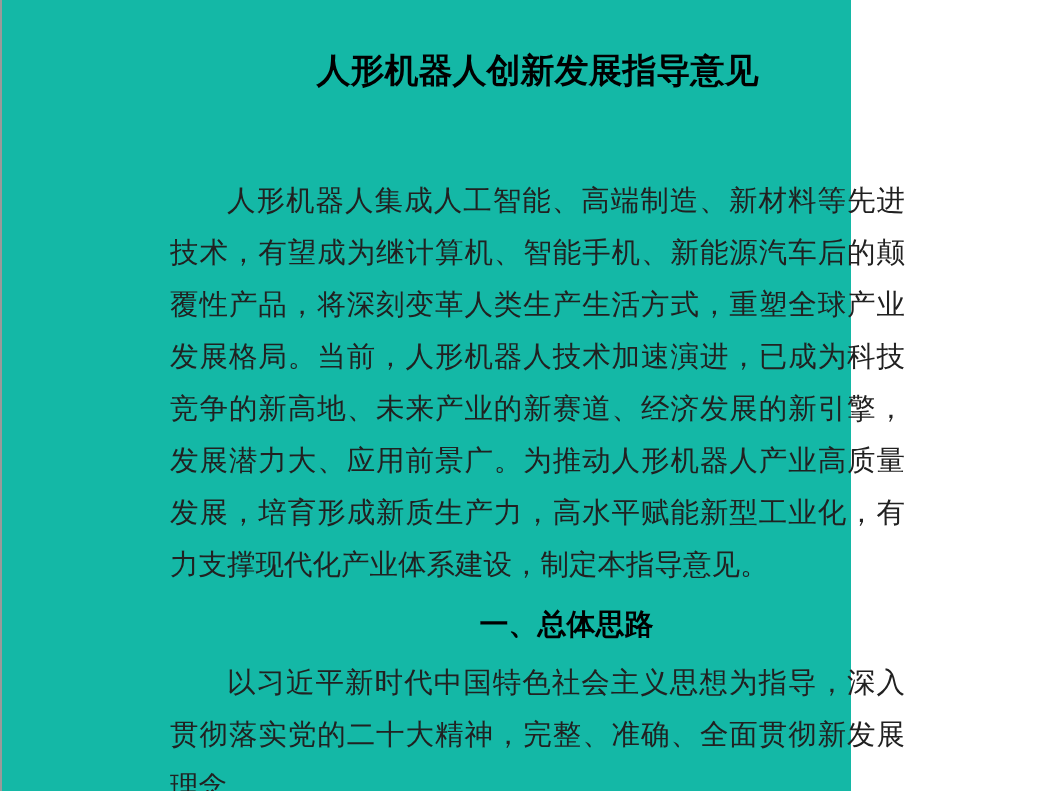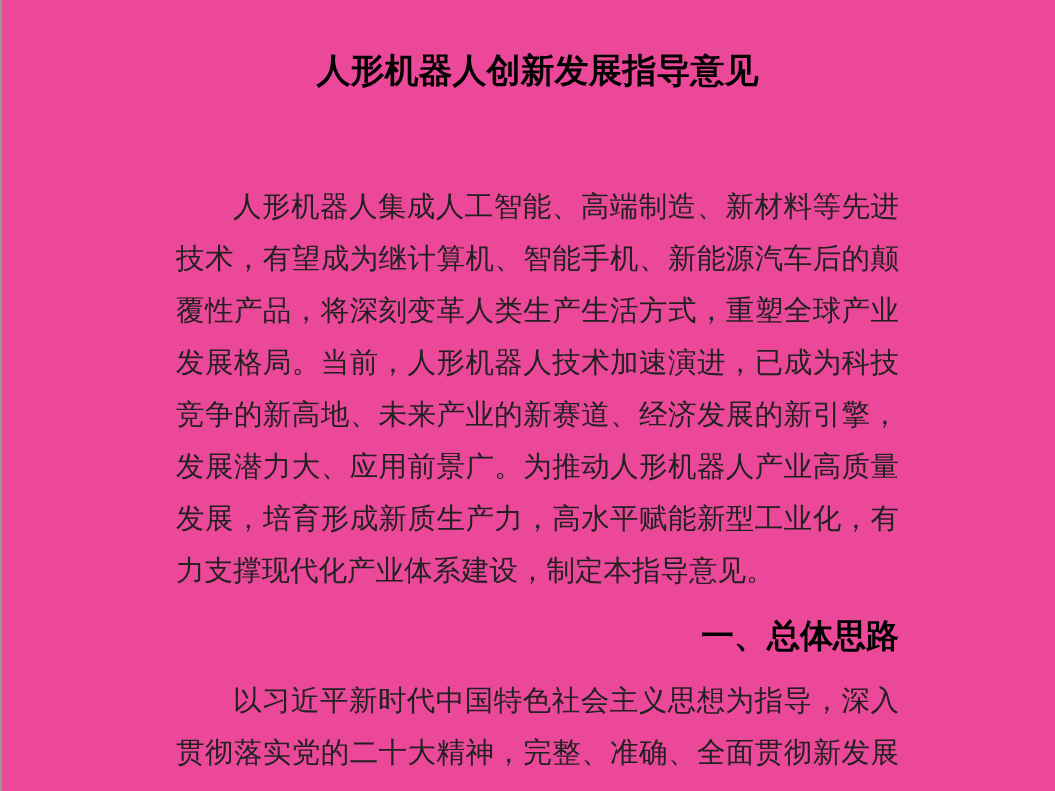--- a/index.html
+++ b/index.html
@@ -19,23 +19,23 @@
     left: 0;
     top: 0;
     width: 2px;
     height: 791px;
     background: #9a9a9a;
   }
   .page {
     position: absolute;
     left: 0;
     top: 0;
-    width: 1055px;
+    width: 851px;
     height: 791px;
-    background: #ec4899;
+    background: #14b8a6;
     text-decoration: underline;
   }
   .doc-title {
     position: absolute;
     top: 30px;
     left: 163px;
     width: 749px;
     text-align: center;
     font-size: 34px;
     line-height: 36px;
@@ -52,36 +52,36 @@
     width: 749px;
     font-size: 28.5px;
     line-height: 52px;
     color: #212121;
     text-align: justify;
     font-kerning: none;
   }
   .doc-body p,
   .doc-body h2,
   .doc-body h3 {
-    margin: 13px;
+    margin: 7px;
     padding: 0;
     text-indent: 2em;
   }
   .doc-body p {
     font-weight: normal;
   }
   .para {
     font-family: "Liberation Serif", "DejaVu Serif", serif;
   }
   .heading-l1 {
-    font-size: 33px;
+    font-size: 29px;
     line-height: 52px;
     font-weight: bold;
     color: #000000;
-    text-align: right;
+    text-align: center;
     font-family: "Liberation Sans", "DejaVu Sans", sans-serif;
   }
   .heading-l2 {
     font-size: 29px;
     line-height: 52px;
     font-weight: bold;
     color: #000000;
     text-align: left;
     font-family: "Liberation Serif", "DejaVu Serif", serif;
   }

